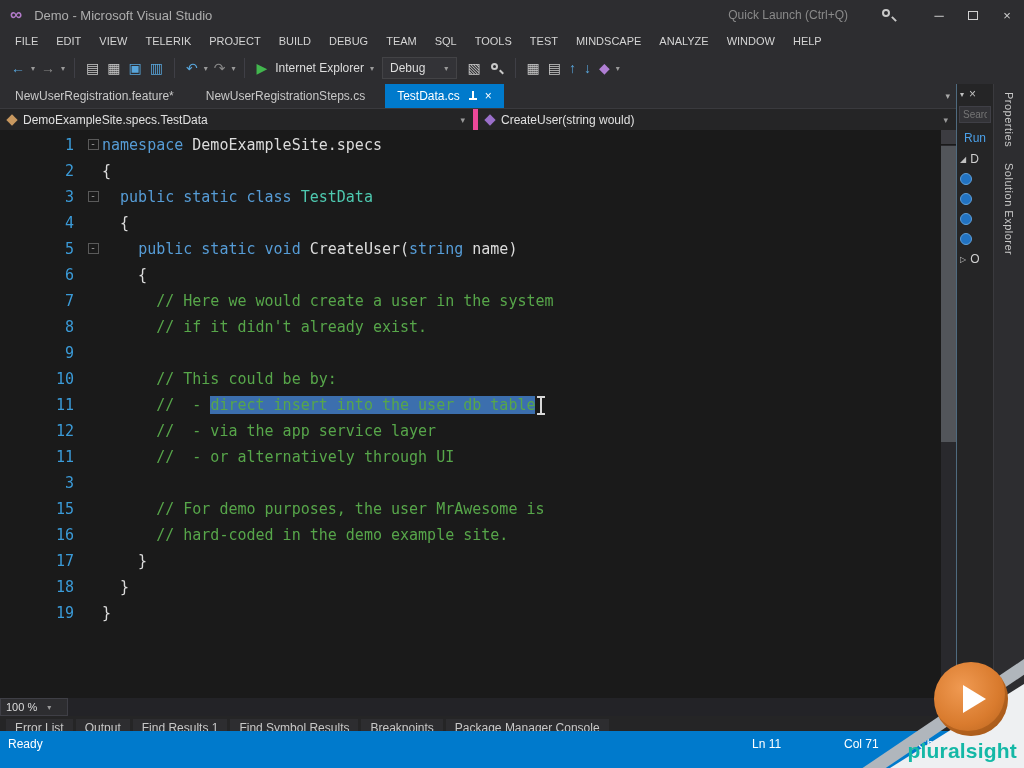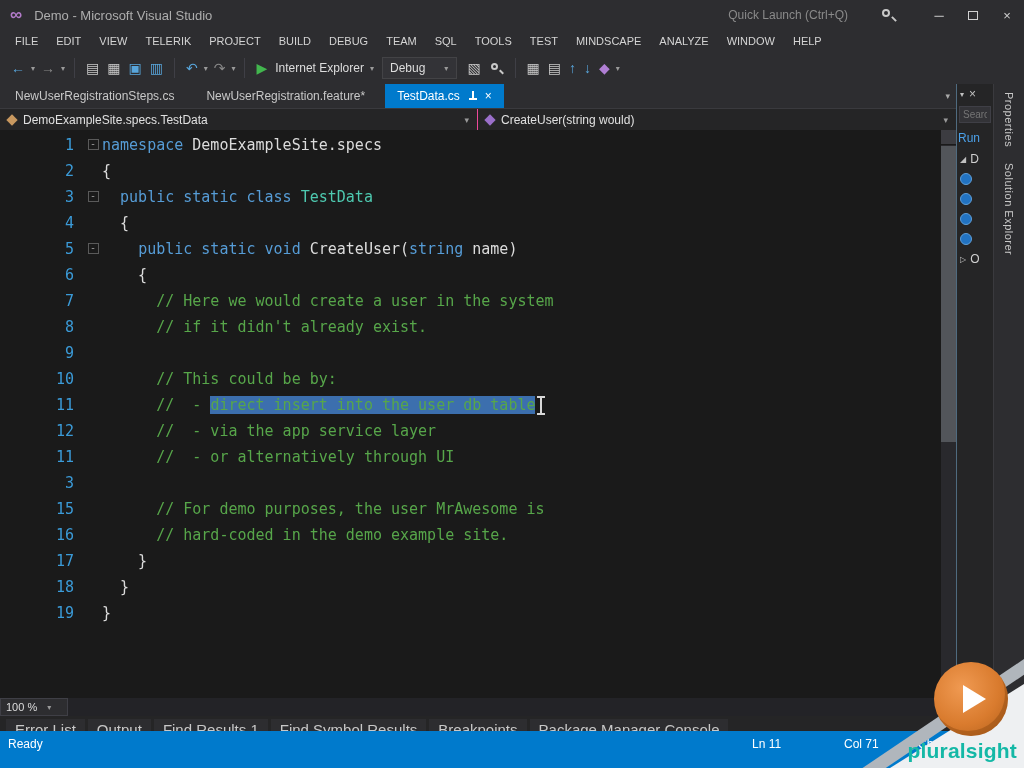--- a/index.html
+++ b/index.html
@@ -41,21 +41,21 @@
   .tab.active{background:#007acc;color:#fff;gap:8px;margin-right:0}
   .pin{position:relative;width:9px;height:10px;display:inline-block}
   .pin::before{content:"";position:absolute;left:4px;top:0;width:2px;height:7px;background:#fff}
   .pin::after{content:"";position:absolute;left:1px;top:7px;width:8px;height:2px;background:#fff}
   .tabx{font-size:12px;color:#fff}
   .tab-overflow{margin-left:auto;align-self:center;color:#aaa;font-size:9px;padding-right:6px}
 
   
   .navbar{position:absolute;top:108px;left:0;width:956px;height:22px;background:#252526;display:flex;border-top:1px solid #3a3a3e}
   .nav-sec{display:flex;align-items:center;gap:7px;padding:0 8px}
-  .nav-sec1{width:478px;border-right:1px solid #ec4899}
+  .nav-sec1{width:478px;border-right:5px solid #ec4899}
   .nav-sec2{flex:1}
   .nav-caret{margin-left:auto;font-size:9px;color:#9a9a9a}
   .ic-class{width:8px;height:8px;background:#c8985f;transform:rotate(45deg);flex:none}
   .ic-method{width:8px;height:8px;background:#9a6fc9;transform:rotate(45deg);flex:none}
   .nav-txt{font-size:12px;color:#e0e0e0;white-space:nowrap}
 
   
   .editor{position:absolute;top:130px;left:0;width:956px;height:586px;background:#1a1a1a;overflow:hidden}
   .rows{position:absolute;top:2px;left:0;right:15px}
   .row{height:26px;line-height:26px;font-family:"DejaVu Sans Mono",monospace;font-size:15px;white-space:pre;display:flex}
@@ -74,30 +74,30 @@
   .zoombox{position:absolute;left:0;bottom:0;width:68px;height:18px;background:#2d2d30;border:1px solid #3f3f46;display:flex;align-items:center;padding:0 5px;gap:9px;font-size:11px;color:#ddd}
   .hscroll{position:absolute;left:68px;right:15px;bottom:0;height:18px;background:#232327}
 
   
   .rightcol{position:absolute;left:956px;top:84px;width:68px;height:632px;display:flex;background:#2d2d30;border-left:1px solid #4f6b80}
   .minipanel{width:38px;background:#252526;border-right:1px solid #3a3a3e;display:flex;flex-direction:column}
   .mp-head{display:flex;align-items:center;gap:5px;height:20px;padding:0 3px;color:#c0c0c0}
   .mp-chev{font-size:8px}
   .mp-x{font-size:12px}
   .mp-search{width:32px;height:17px;margin:2px;background:#333337;border:1px solid #3f3f46;color:#ccc;font-size:10px;padding:0 3px;font-family:"Liberation Sans",sans-serif}
-  .mp-run{color:#4ba0e8;font-size:12px;margin:6px 1px 4px}
+  .mp-run{color:#4ba0e8;font-size:12px;margin:6px 7px 4px}
   .mp-row{display:flex;align-items:center;gap:4px;height:20px;padding-left:3px;font-size:12px;color:#d0d0d0}
   .mp-exp{font-size:8px;color:#c0c0c0}
   .mp-dot{width:12px;height:12px;border-radius:50%;background:#2273c2;border:1px solid #5f9fd8;flex:none}
   .vtabs{width:30px;display:flex;flex-direction:column;align-items:center;padding-top:8px;gap:16px}
   .vtab{writing-mode:vertical-rl;font-size:11px;color:#c8c8c8;letter-spacing:.5px}
 
   
   .btabs{position:absolute;left:0;right:0;top:716px;height:26px;background:#252526;display:flex;gap:3px;padding:3px 0 0 6px}
-  .btab{background:#2d2d30;color:#c8c8c8;font-size:15px;padding:2px 9px;height:20px}
+  .btab{background:#2d2d30;color:#c8c8c8;font-size:12px;padding:2px 9px;height:20px}
 
   
   .statusbar{position:absolute;left:0;right:0;bottom:0;height:37px;background:#007acc;color:#fff;font-size:12px}
   .sb-ready{position:absolute;left:8px;top:6px}
   .sb-ln{position:absolute;left:752px;top:6px}
   .sb-col{position:absolute;left:844px;top:6px}
   .sb-ch{position:absolute;left:918px;top:6px}
 
   
   .wm-band{position:absolute;right:-10px;bottom:100px;width:200px;height:13px;background:#b0b6bc;transform-origin:100% 100%;transform:rotate(-34deg);z-index:40}
@@ -175,22 +175,22 @@
     <span class="tbsep"></span>
     <span class="tbi c-lite">▦</span>
     <span class="tbi c-lite">▤</span>
     <span class="tbi c-blue">↑</span>
     <span class="tbi c-blue">↓</span>
     <span class="tbi c-purple">◆</span>
     <span class="tbc">▾</span>
   </div>
 
   <div class="tabstrip">
+    <span class="tab">NewUserRegistration.feature*</span>
     <span class="tab">NewUserRegistrationSteps.cs</span>
-    <span class="tab">NewUserRegistration.feature*</span>
     <span class="tab active">
       <span>TestData.cs</span>
       <span class="pin"></span>
       <span class="tabx">×</span>
     </span>
     <span class="tab-overflow">▾</span>
   </div>
 
   <div class="navbar">
     <div class="nav-sec nav-sec1">

